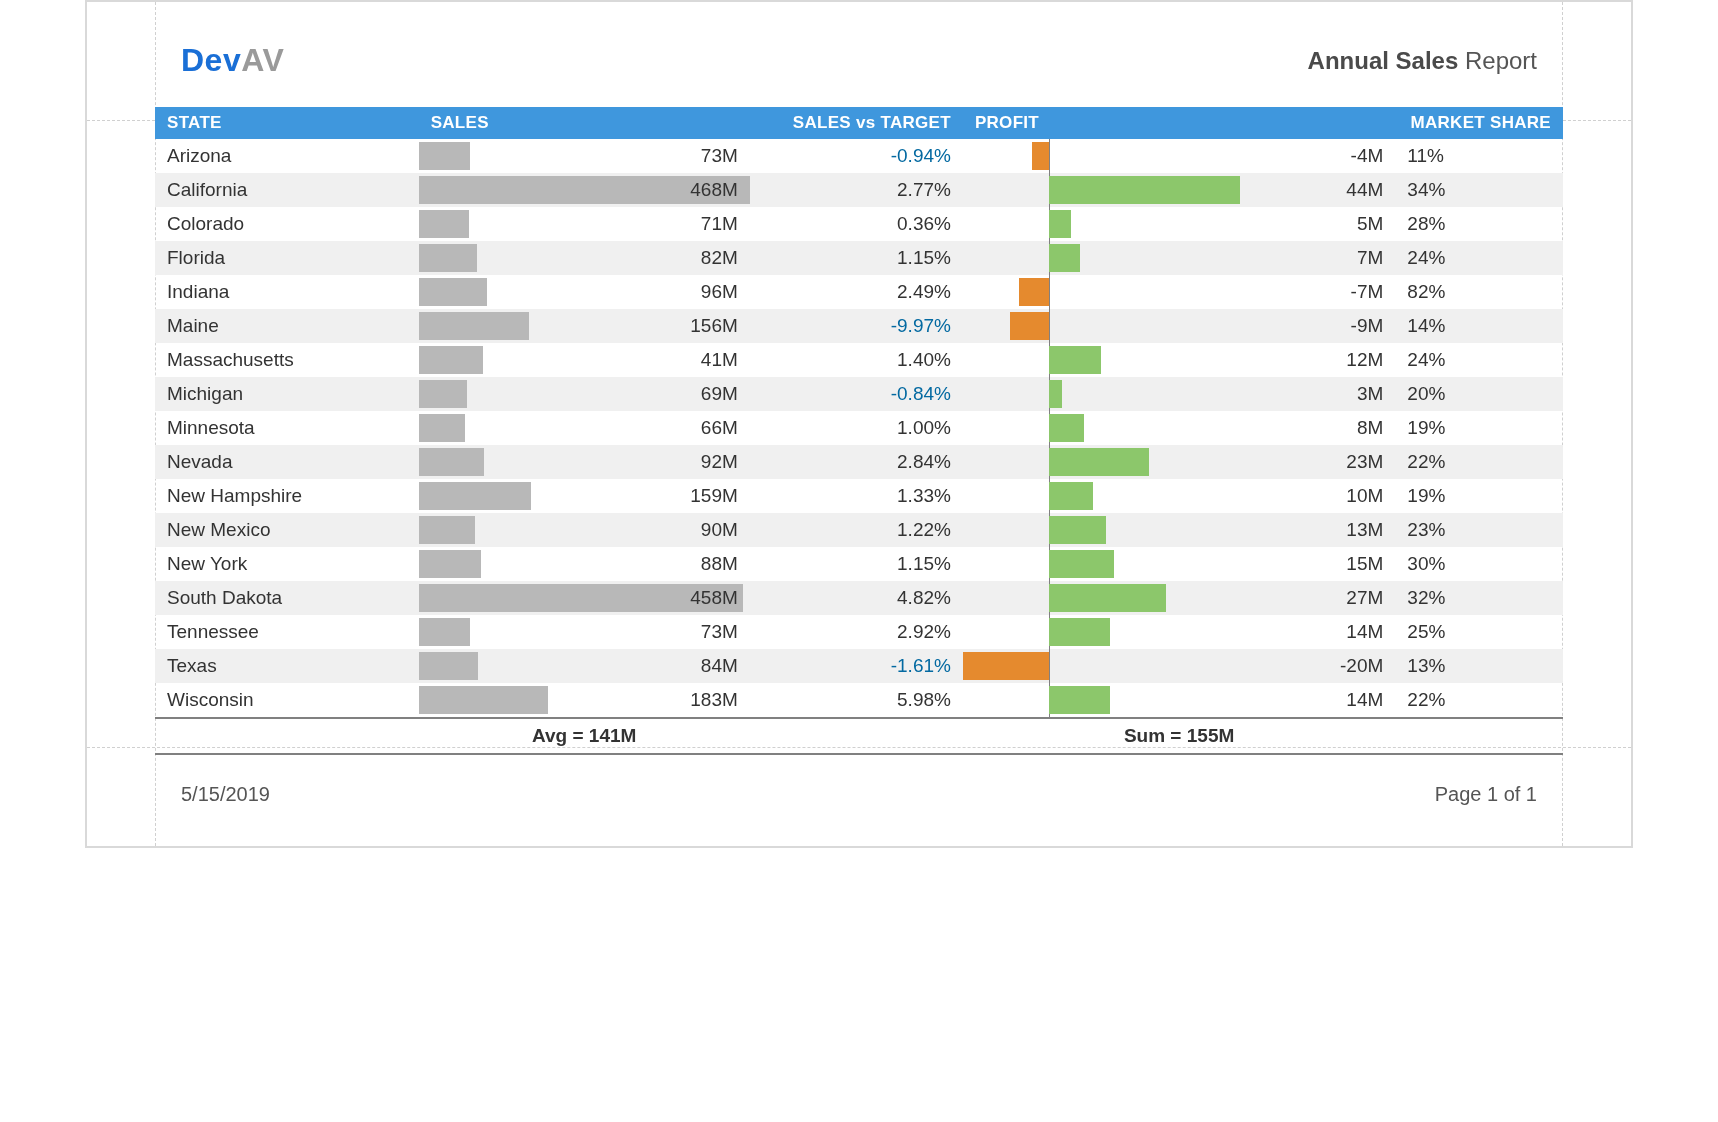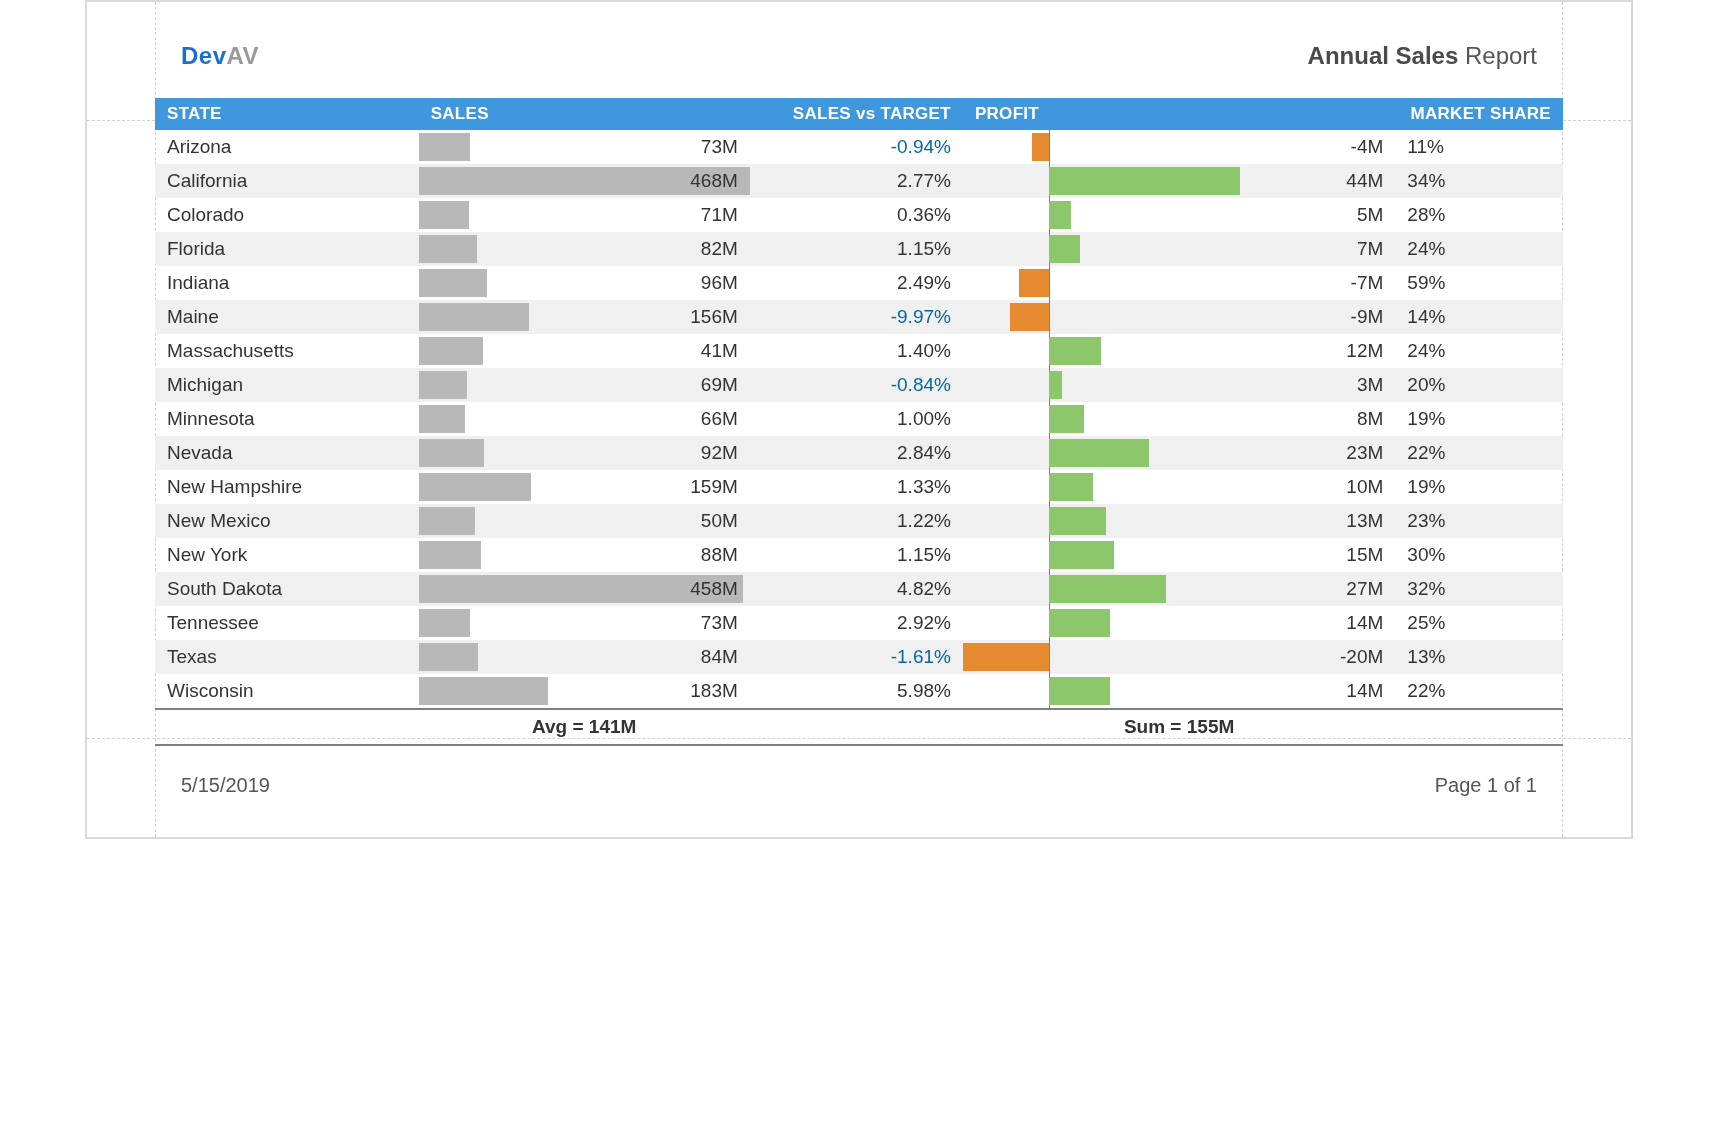--- a/index.html
+++ b/index.html
@@ -42,21 +42,21 @@
     z-index: 1;
     padding: 0 68px;
   }
   .header {
     display: flex;
     justify-content: space-between;
     align-items: center;
     padding: 40px 26px 28px 26px;
   }
   .logo {
-    font-size: 24px;
+    font-size: 32px;
     font-weight: 700;
     color: #9a9a9a;
     letter-spacing: 0.5px;
   }
   .logo .dev { color: #1a6fd6; font-weight: 800; }
   .report-title {
     font-size: 24px;
     color: #555;
     font-weight: 400;
   }
@@ -211,21 +211,21 @@
             <td class="sales"><div class="bar" style="width: 17.52%;"></div><span class="val">82M</span></td>
             <td class="svt">1.15%</td>
             <td class="profit"><div class="axis" style="left: 20%;"></div><div class="pbar pos" style="left: 20%; width: 7%;"></div><span class="val">7M</span></td>
             <td class="share">24%</td>
           </tr>
           <tr>
             <td class="state">Indiana</td>
             <td class="sales"><div class="bar" style="width: 20.51%;"></div><span class="val">96M</span></td>
             <td class="svt">2.49%</td>
             <td class="profit"><div class="axis" style="left: 20%;"></div><div class="pbar neg" style="width: 7%; left: calc(13%);"></div><span class="val">-7M</span></td>
-            <td class="share">59%</td>
+            <td class="share">82%</td>
           </tr>
           <tr>
             <td class="state">Maine</td>
             <td class="sales"><div class="bar" style="width: 33.33%;"></div><span class="val">156M</span></td>
             <td class="svt neg">-9.97%</td>
             <td class="profit"><div class="axis" style="left: 20%;"></div><div class="pbar neg" style="width: 9%; left: calc(11%);"></div><span class="val">-9M</span></td>
             <td class="share">14%</td>
           </tr>
           <tr>
             <td class="state">Massachusetts</td>
@@ -257,21 +257,21 @@
           </tr>
           <tr>
             <td class="state">New Hampshire</td>
             <td class="sales"><div class="bar" style="width: 33.97%;"></div><span class="val">159M</span></td>
             <td class="svt">1.33%</td>
             <td class="profit"><div class="axis" style="left: 20%;"></div><div class="pbar pos" style="left: 20%; width: 10%;"></div><span class="val">10M</span></td>
             <td class="share">19%</td>
           </tr>
           <tr>
             <td class="state">New Mexico</td>
-            <td class="sales"><div class="bar" style="width: 17.09%;"></div><span class="val">50M</span></td>
+            <td class="sales"><div class="bar" style="width: 17.09%;"></div><span class="val">90M</span></td>
             <td class="svt">1.22%</td>
             <td class="profit"><div class="axis" style="left: 20%;"></div><div class="pbar pos" style="left: 20%; width: 13%;"></div><span class="val">13M</span></td>
             <td class="share">23%</td>
           </tr>
           <tr>
             <td class="state">New York</td>
             <td class="sales"><div class="bar" style="width: 18.8%;"></div><span class="val">88M</span></td>
             <td class="svt">1.15%</td>
             <td class="profit"><div class="axis" style="left: 20%;"></div><div class="pbar pos" style="left: 20%; width: 15%;"></div><span class="val">15M</span></td>
             <td class="share">30%</td>

